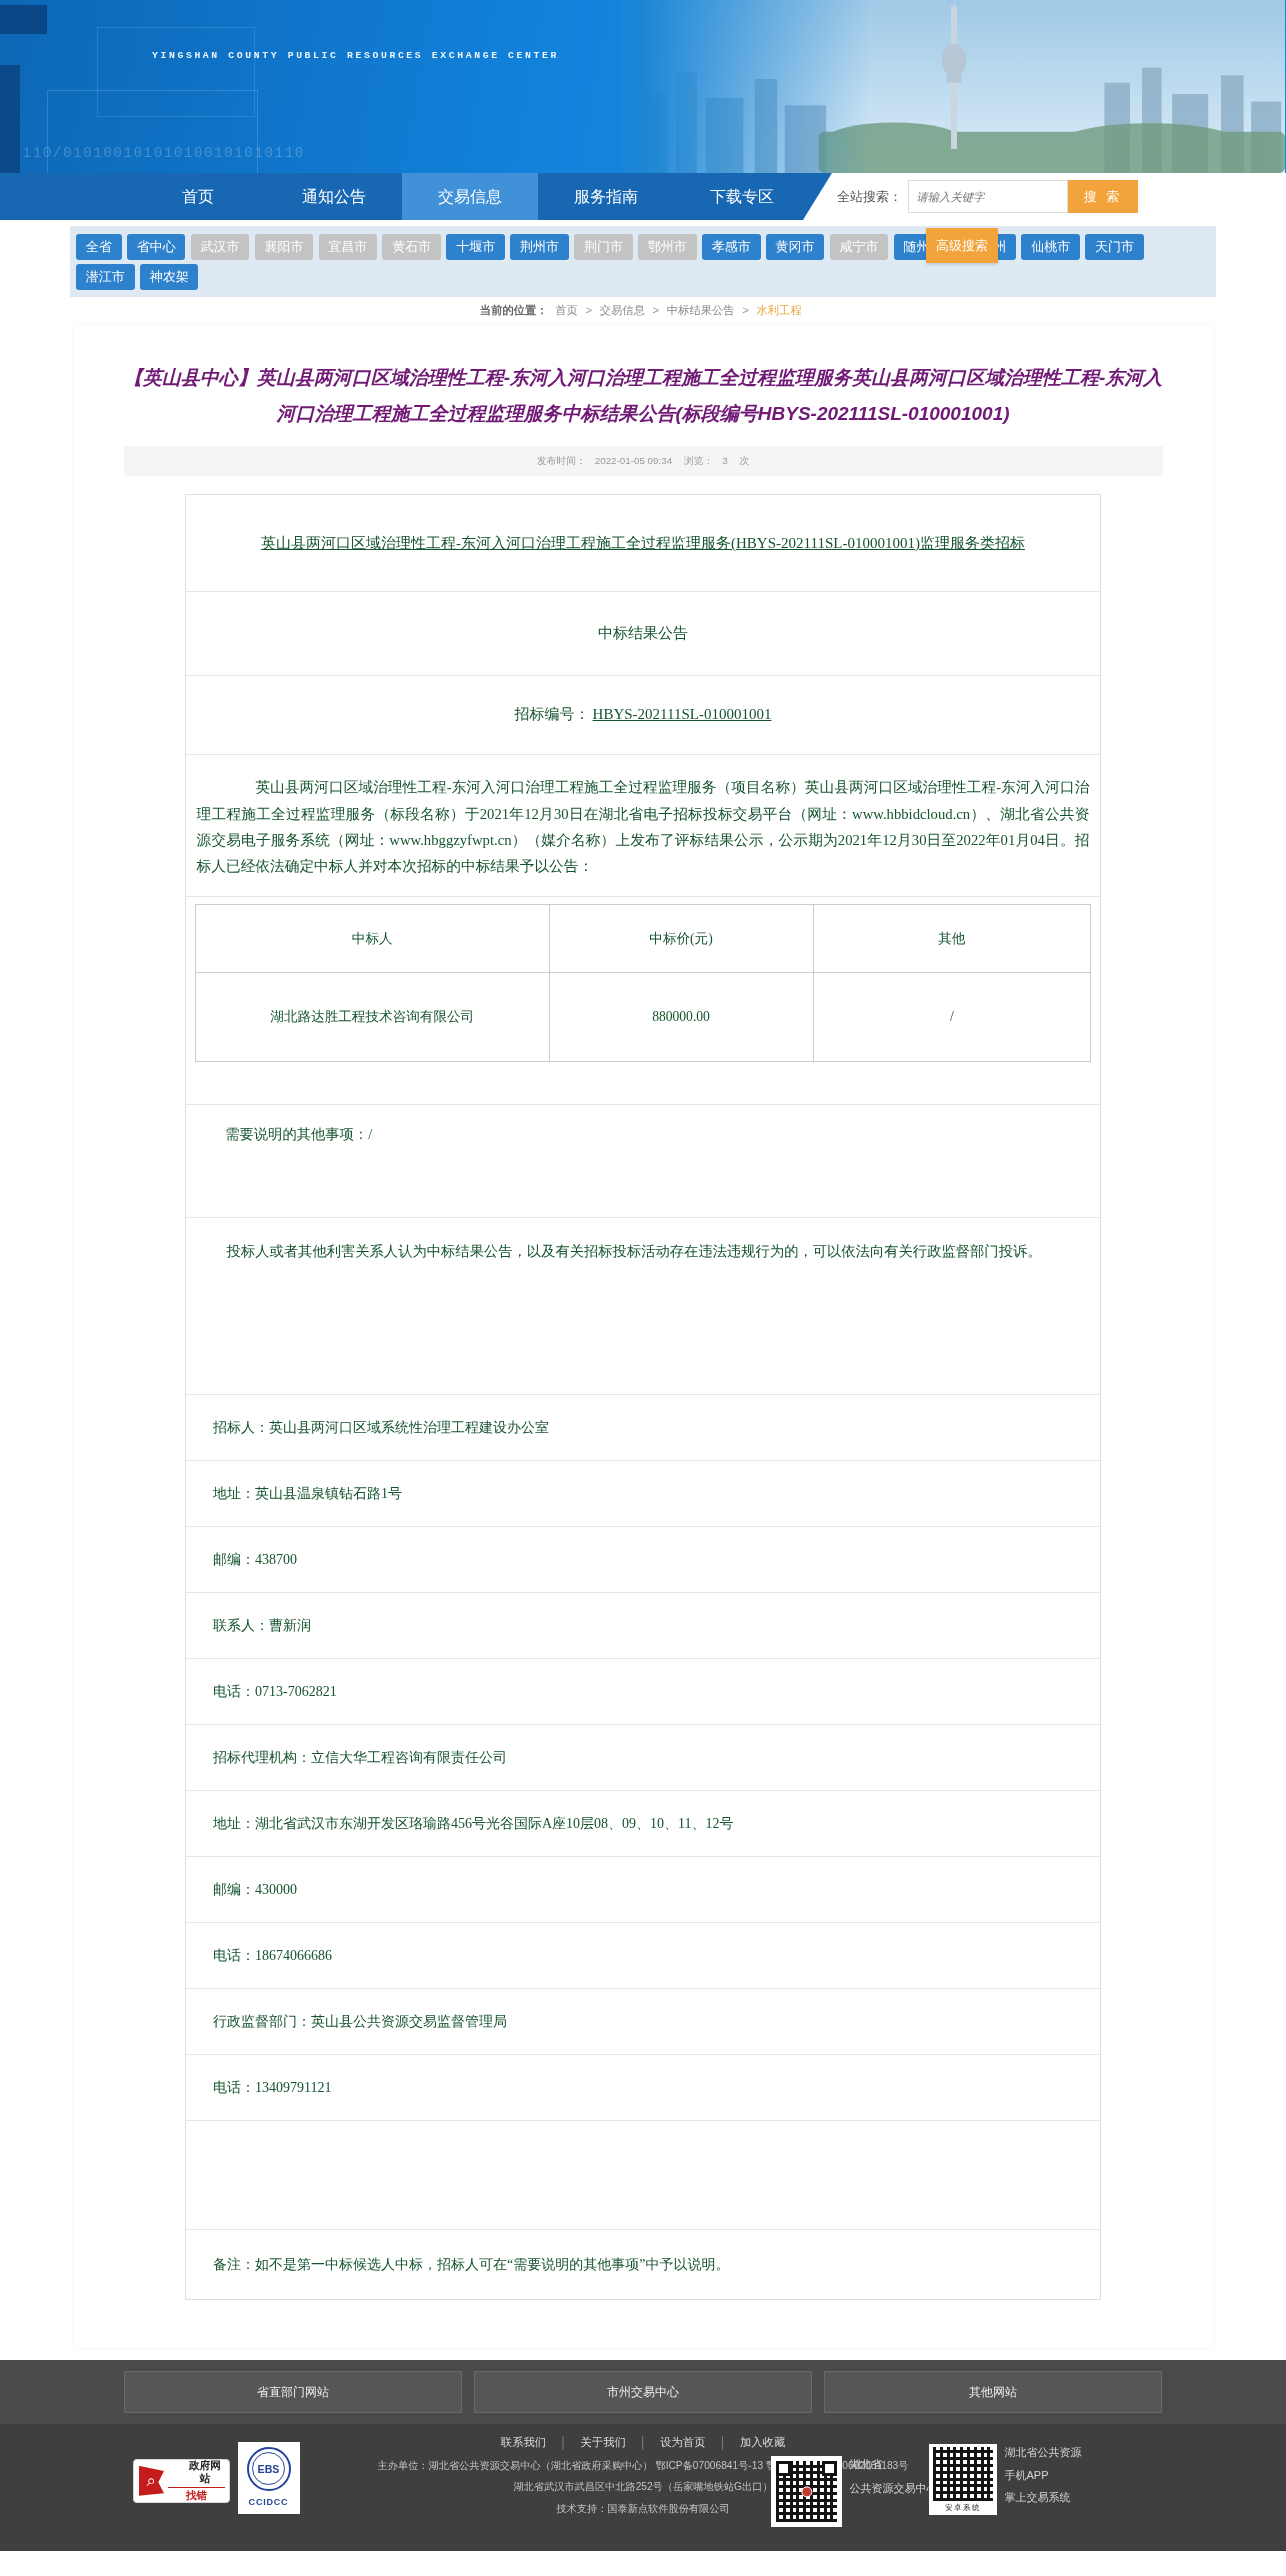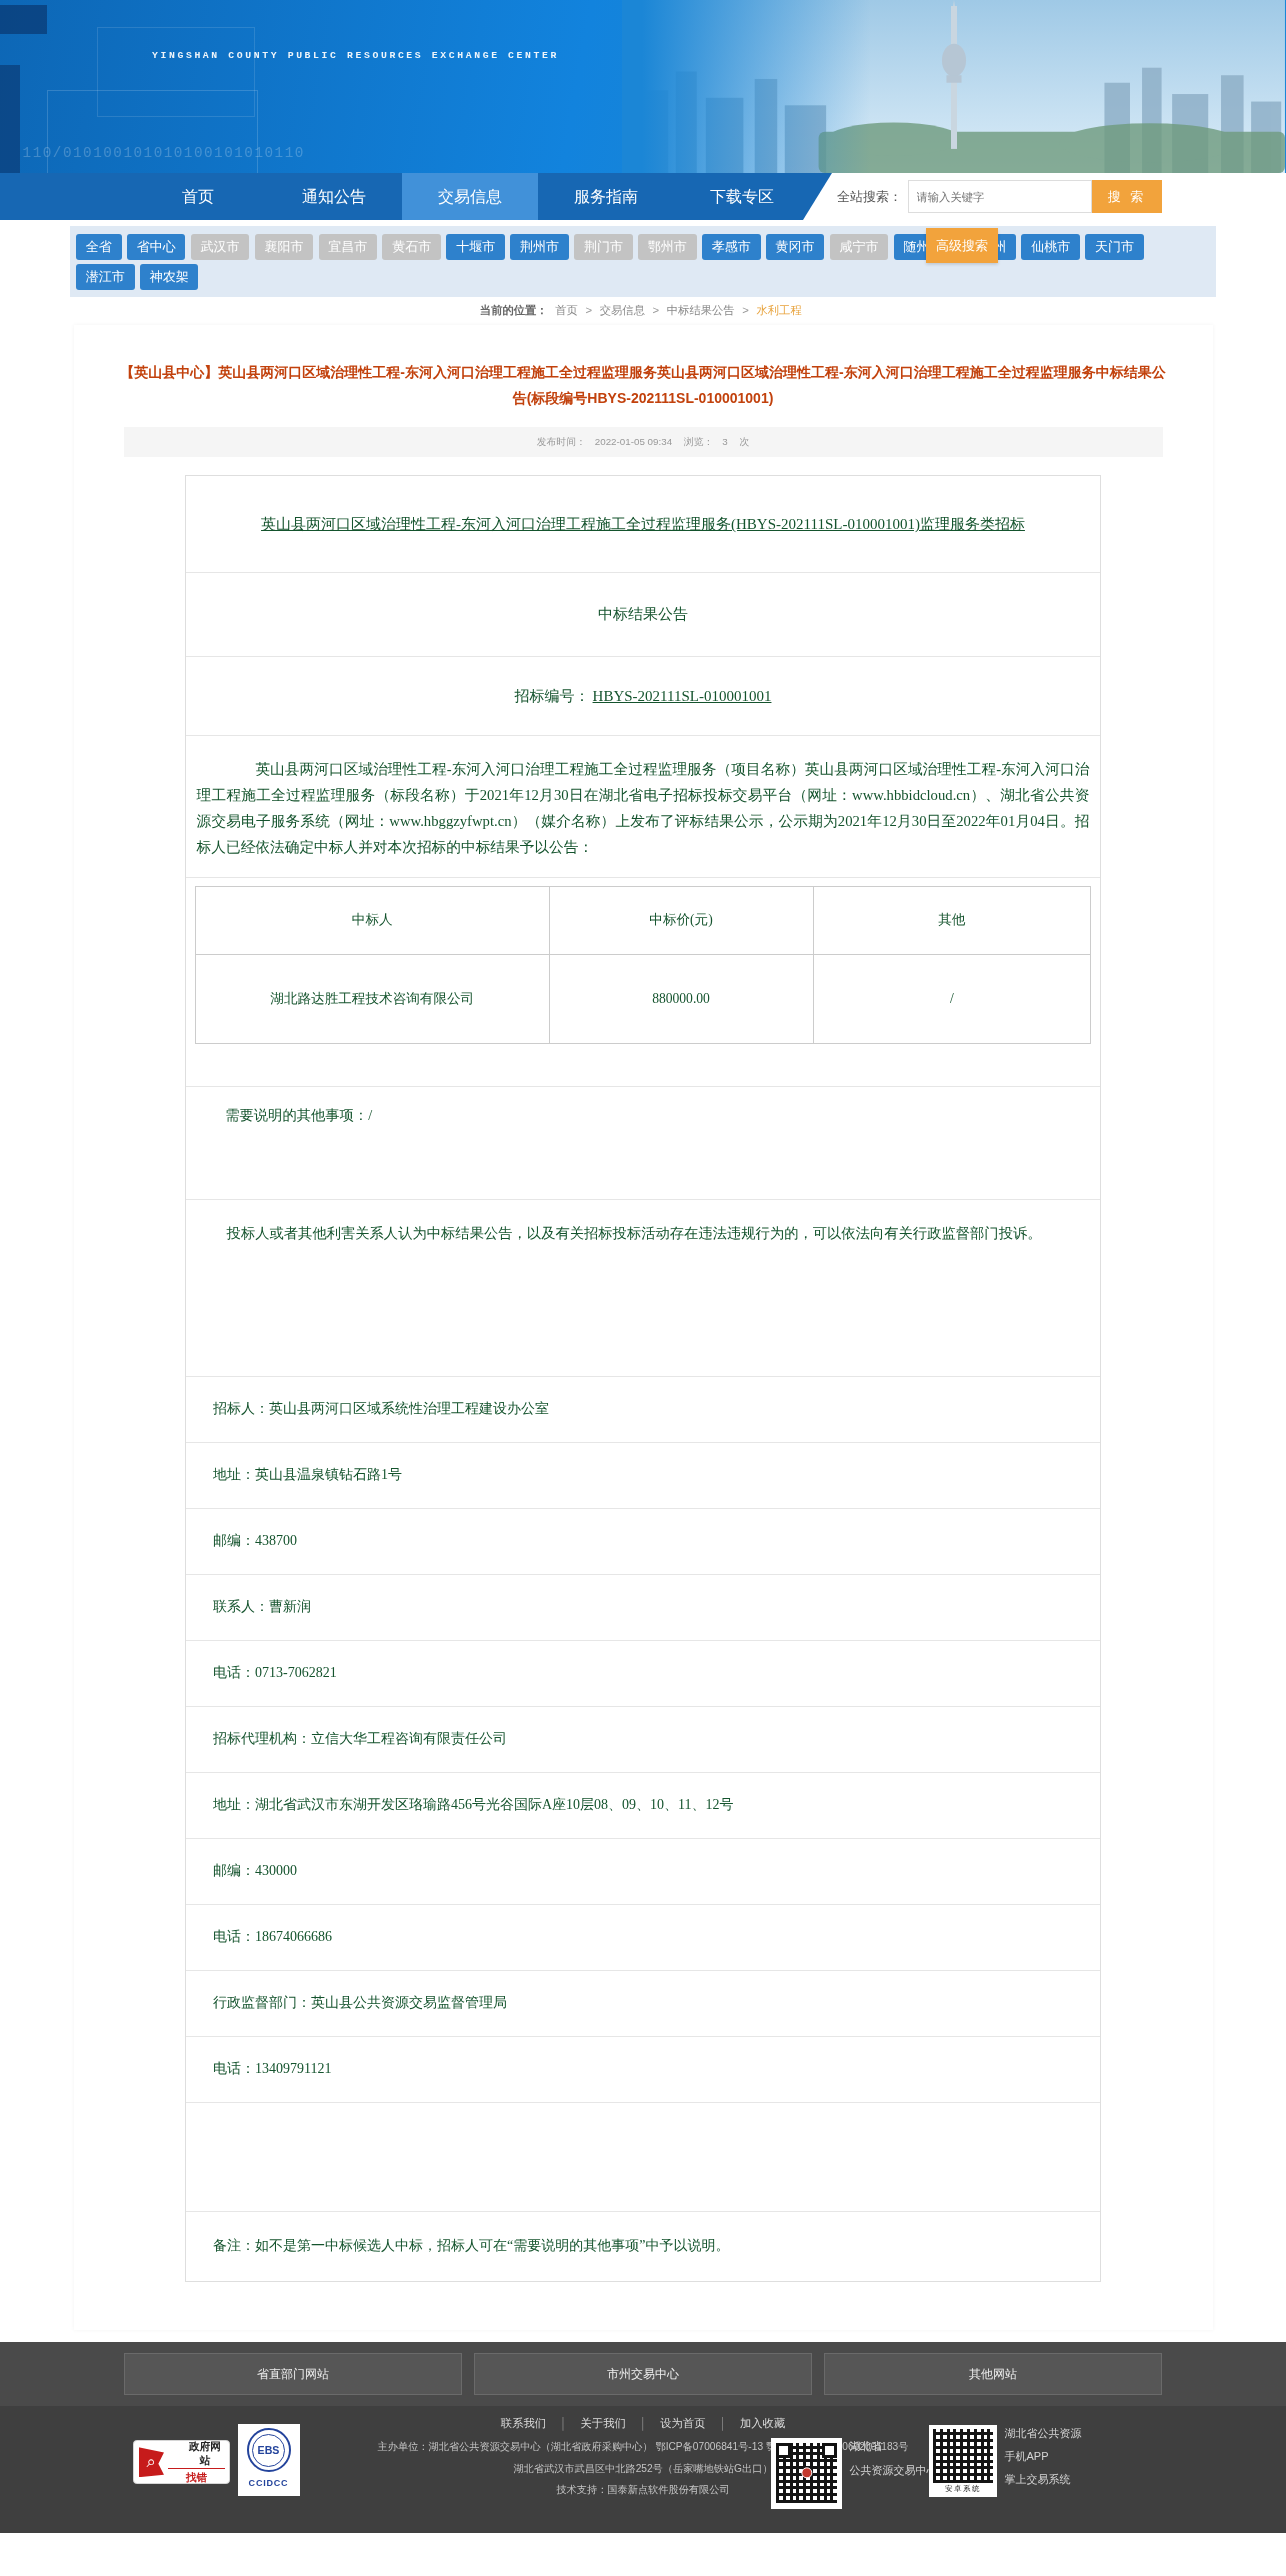--- a/index.html
+++ b/index.html
@@ -29,21 +29,21 @@
 
   
   .main-nav{position:relative;height:47px;background:var(--nav-blue);}
   .nav-items{display:flex;padding-left:130px;height:47px;}
   .nav-item{width:136px;height:47px;line-height:47px;text-align:center;color:#fff;font-size:16px;
     text-decoration:none;display:block;cursor:pointer;}
   .nav-item.active{background:var(--nav-active-blue);}
   .search-zone{position:absolute;right:0;top:0;height:47px;width:483px;background:#fff;
     clip-path:polygon(29px 0,100% 0,100% 100%,0 100%);display:flex;align-items:center;padding-left:34px;}
   .search-label{font-size:13px;color:#555;margin-right:6px;white-space:nowrap;}
-  .search-input{width:184px;height:33px;border:0.8px solid #ddd;padding:0 7.5px;font-size:11.3px;color:#333;outline:none;}
+  .search-input{width:160px;height:33px;border:0.8px solid #ddd;padding:0 7.5px;font-size:11.3px;color:#333;outline:none;font-style:italic;}
   .search-btn{width:70px;height:33px;border:none;background:var(--accent-orange);color:#fff;
     font-size:13px;letter-spacing:3px;cursor:pointer;}
   .adv-search{position:absolute;left:926px;top:228px;width:72px;height:35px;border:none;z-index:6;
     background:var(--accent-orange);color:#fff;font-size:13px;cursor:pointer;box-shadow:0 1.5px 3px rgba(0,0,0,.15);}
 
   
   .region-band{width:1146px;margin:6px auto 0;background:#dfe9f4;padding:5.3px 6px 4.5px;}
   .tab-row{display:flex;flex-wrap:wrap;}
   .tab{height:26px;line-height:26px;padding:0 9.8px;margin:2.3px 5.3px 2.3px 0;border-radius:3px;
     color:#fff;font-size:13px;cursor:pointer;border:none;}
@@ -53,21 +53,21 @@
   
   .breadcrumb{height:27px;line-height:27px;text-align:center;font-size:11.3px;color:#888;}
   .breadcrumb .bc-prefix{font-weight:bold;color:#666;}
   .breadcrumb a{color:#888;text-decoration:none;margin:0 4.5px;cursor:pointer;}
   .breadcrumb .bc-sep{color:#999;}
   .breadcrumb a.current{color:#e8a33d;}
 
   
   .content-card{width:1139px;margin:1.5px auto 0;background:#fff;box-shadow:0 0 4.5px rgba(0,0,0,.05);
     padding:35px 0 48px;}
-  .article-title{padding:0 44px;text-align:center;font-size:14px;line-height:1.85;color:#c2410c;font-weight:bold;}
+  .article-title{padding:0 44px;text-align:center;font-size:19px;line-height:1.85;color:#701a75;font-weight:bold;font-style:italic;}
   .publish-bar{margin:15px 50px 18px;height:30px;line-height:30px;background:#f5f5f5;
     text-align:center;font-size:9.8px;color:#999;}
   .publish-bar span{margin:0 4.5px;}
   .doc{width:916px;margin:0 auto;border:0.8px solid #dedede;
     font-family:"Liberation Serif","DejaVu Serif",serif;color:#14532d;}
   .doc-row{border-bottom:0.8px solid #e6e6e6;}
   .doc-row:last-child{border-bottom:none;}
   .doc-title-row{min-height:97px;display:flex;align-items:center;justify-content:center;
     padding:16.6px 30px;font-size:15px;line-height:2;text-align:center;}
   .doc-title-row .u{text-decoration:underline;}

